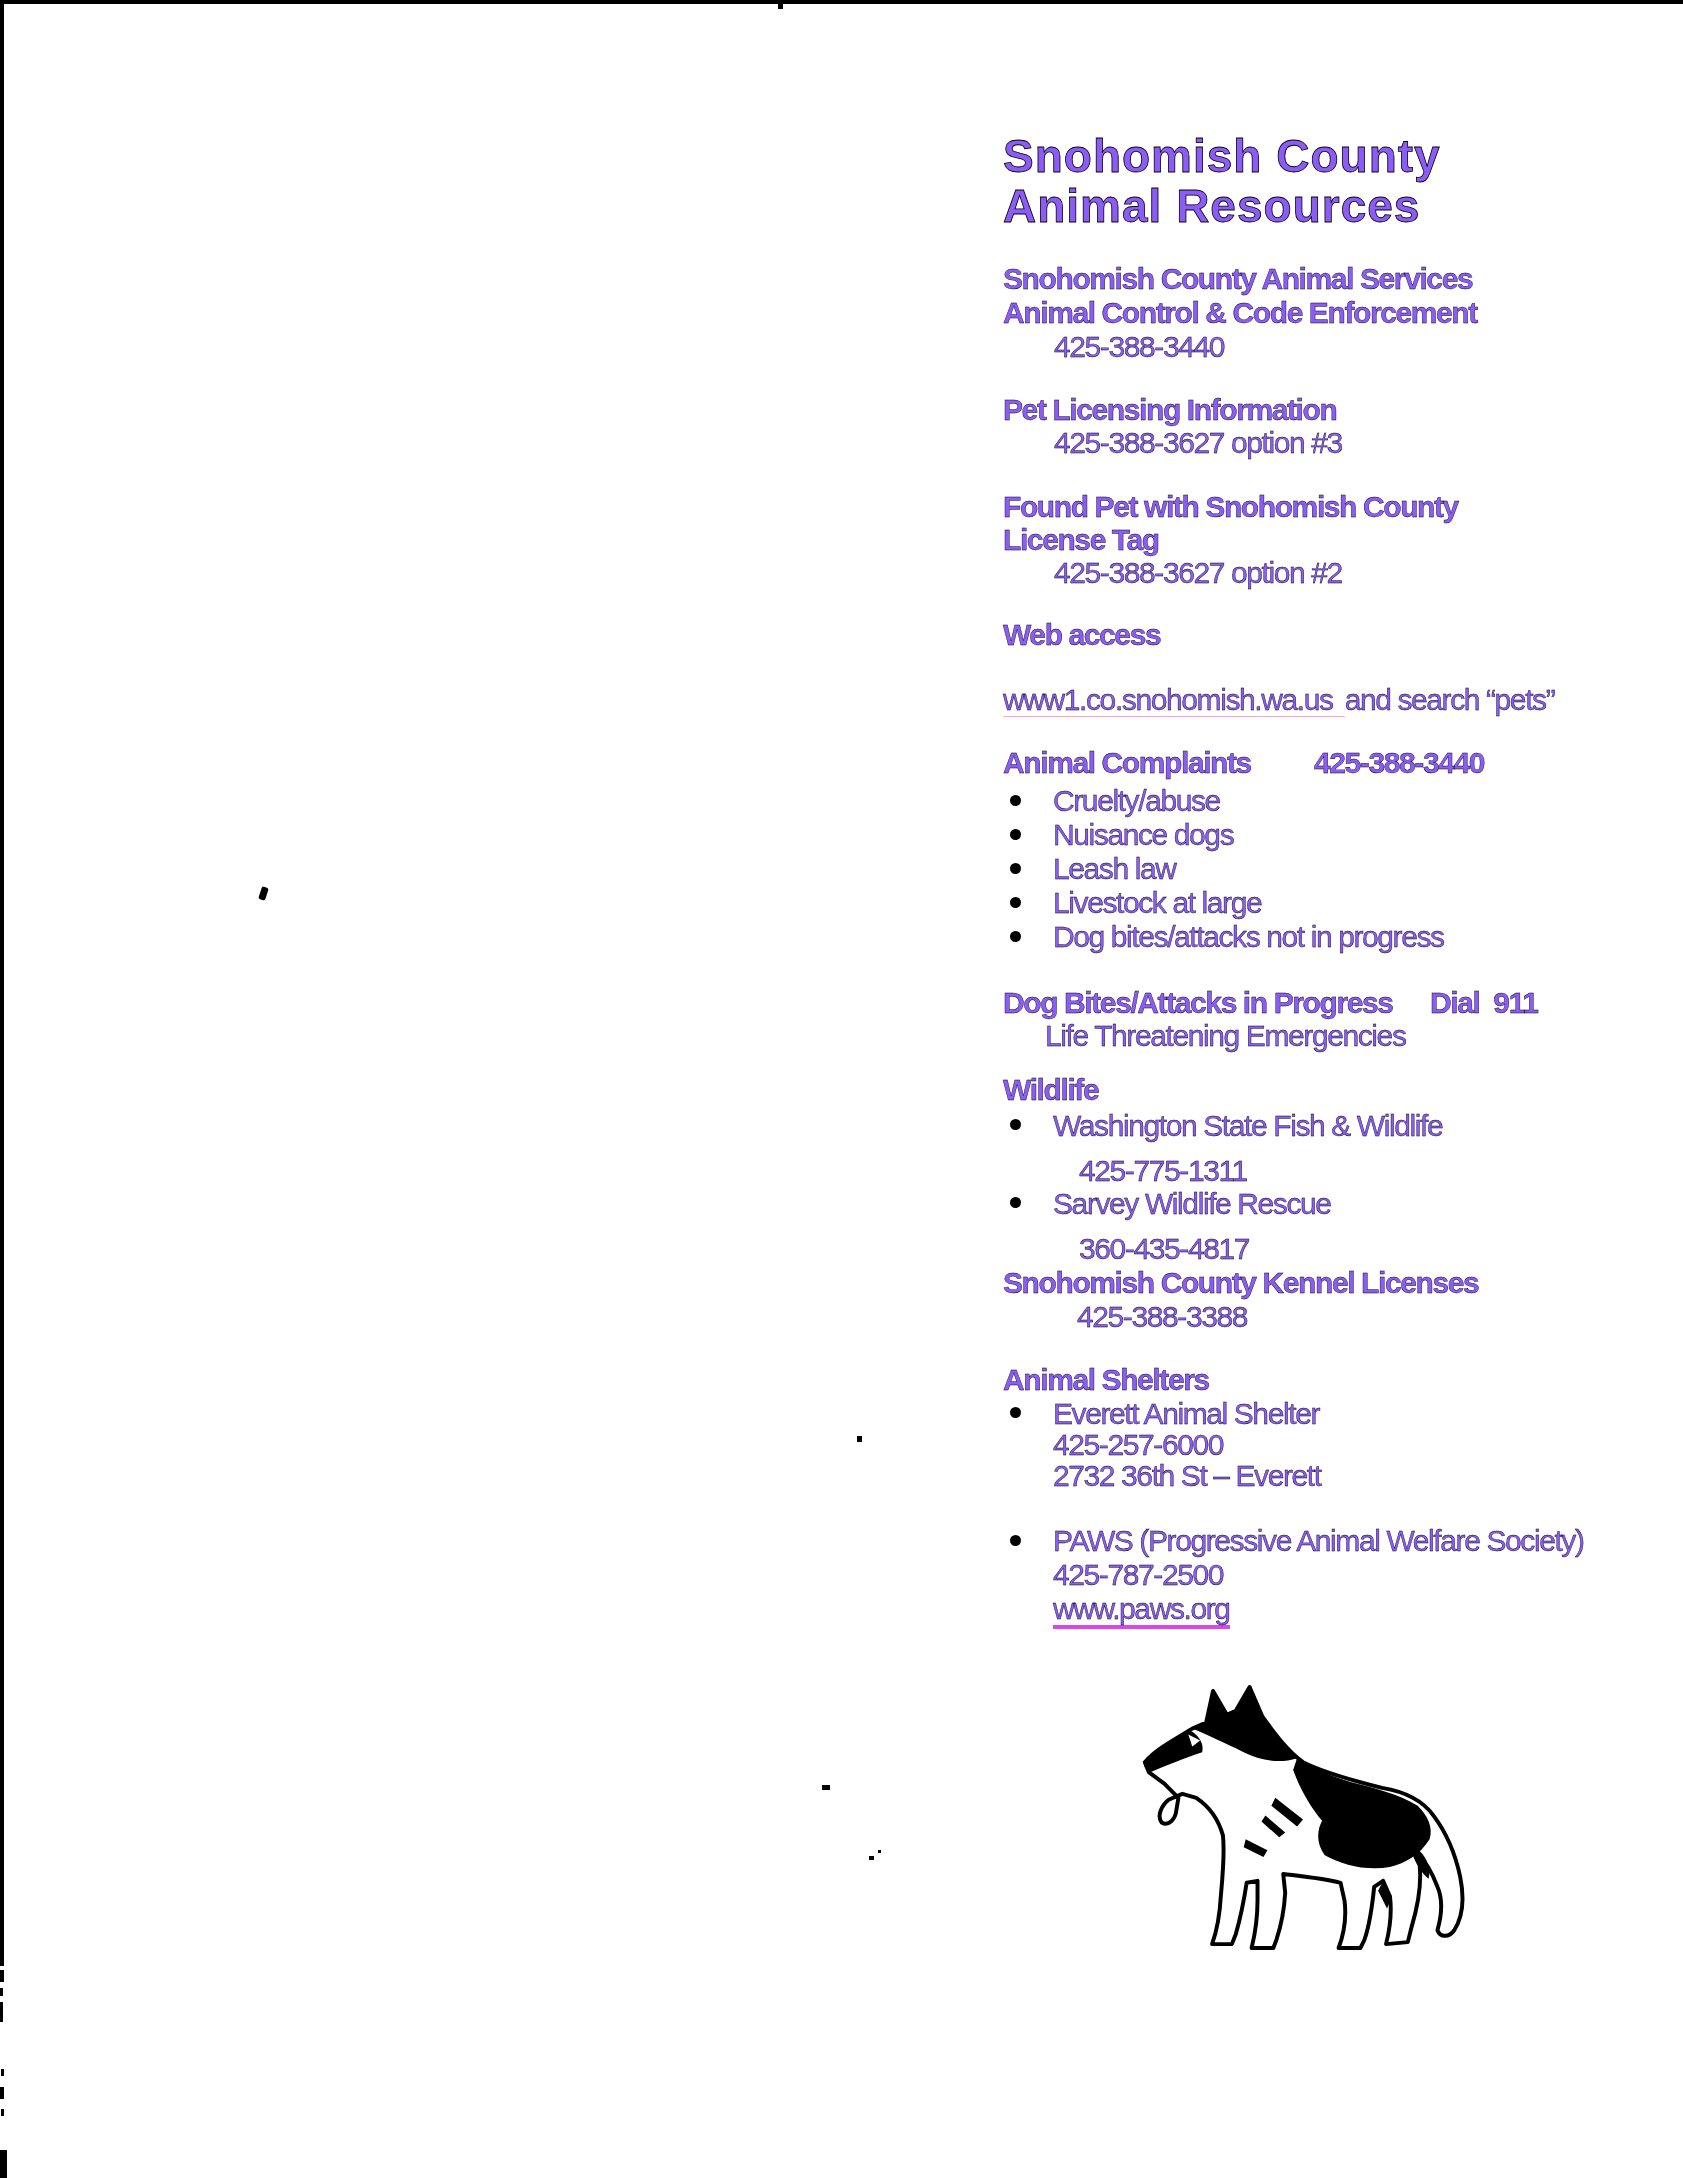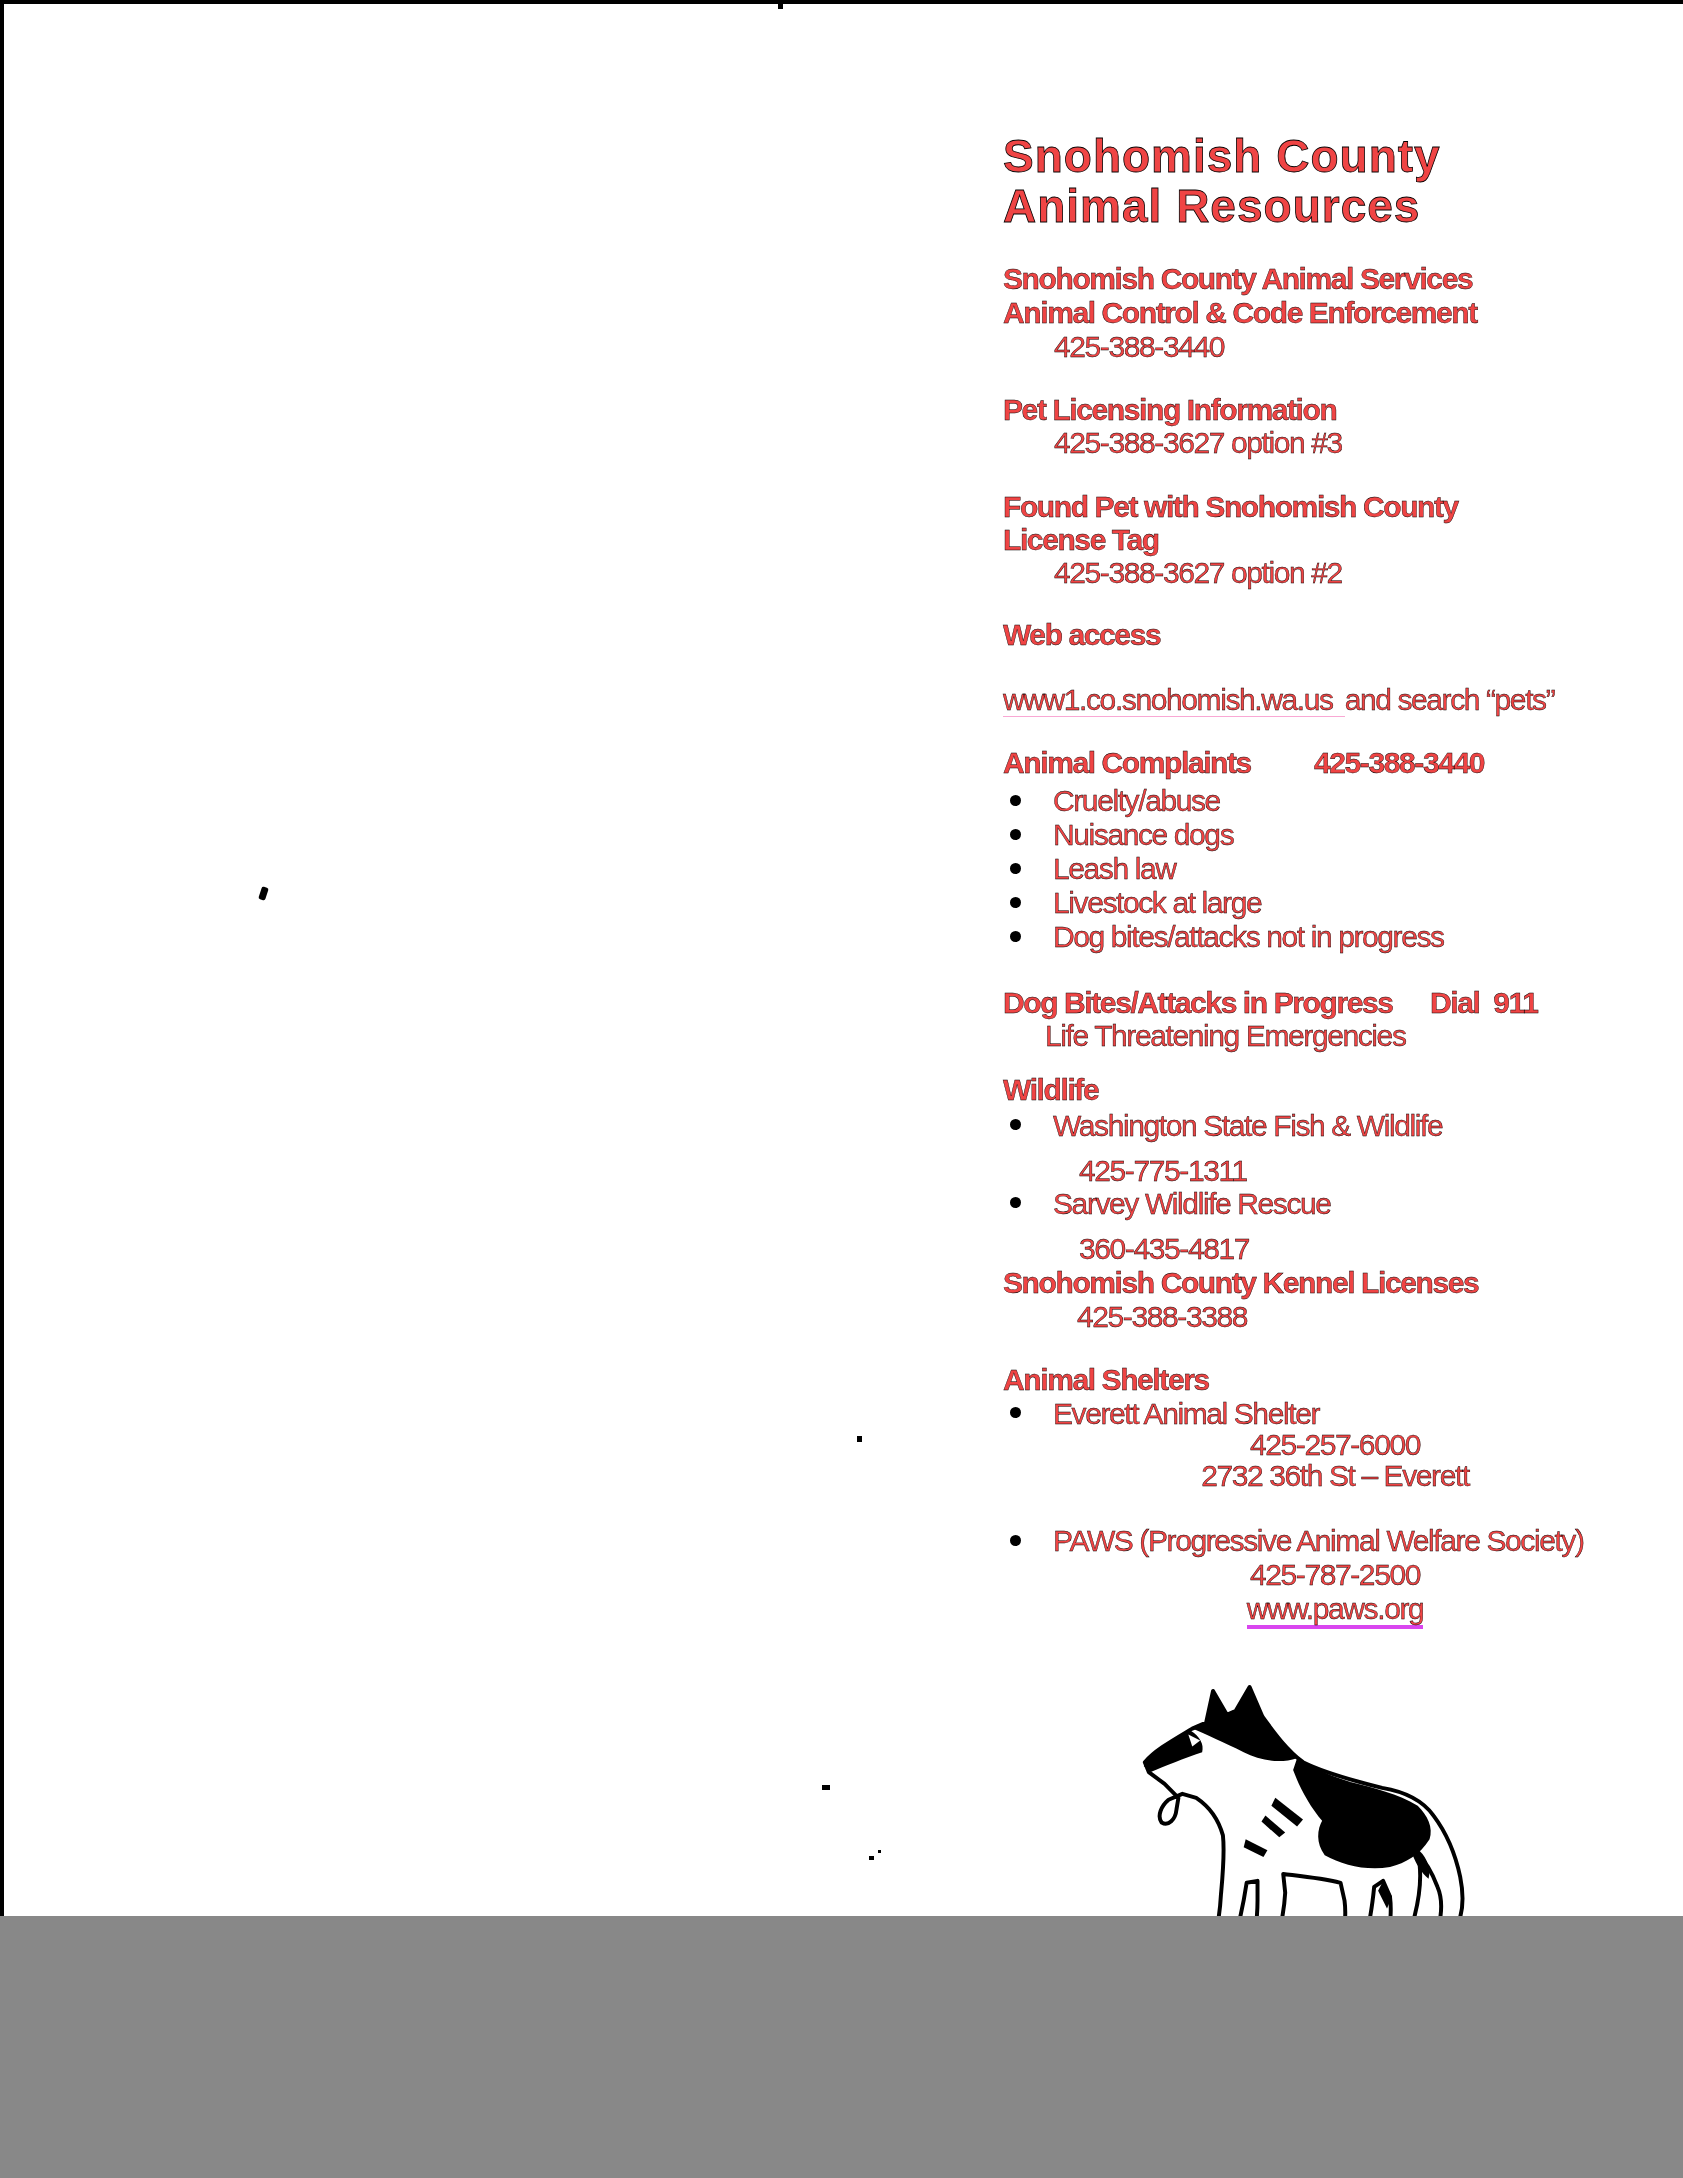--- a/index.html
+++ b/index.html
@@ -1,37 +1,37 @@
 <!DOCTYPE html>
 <html><head>
 <meta charset="utf-8">
 <style>
   html,body{margin:0;padding:0;background:#888;}
   #page{
     position:relative;
-    width:1683px;height:1916px;
+    width:1683px;height:2178px;
     background:#ffffff;
     overflow:hidden;
     font-family:"Liberation Sans","DejaVu Sans",sans-serif;
-    color:#ef4444;
+    color:#8b5cf6;
   }
   
   .edge-top{position:absolute;left:0;top:0;width:1683px;height:4px;background:#000;}
   .edge-left{position:absolute;left:0;top:0;width:4px;height:1966px;background:#000;}
   .noise{position:absolute;background:#000;}
   
   .doc{-webkit-text-stroke:0.4px #000;}
   .blk{position:absolute;left:1003px;width:614px;font-size:30px;line-height:34px;letter-spacing:-1.4px;}
   .b{font-weight:bold;}
   .title{font-size:46px;line-height:50px;font-weight:bold;letter-spacing:1px;-webkit-text-stroke:0.8px #000;}
   .ind1{padding-left:51px;}   
   .ind2{padding-left:42px;}   
   .ind3{padding-left:76px;margin-top:12px;}   
   .ind4{padding-left:74px;}   
-  .ind5{padding-left:50px;text-align:center;}   
+  .ind5{padding-left:50px;}   
   .li{position:relative;padding-left:50px;}
   .dot{position:absolute;left:7px;top:11px;width:11px;height:11px;border-radius:50%;background:#000;}
   .url{border-bottom:1px solid #f9a8d4;padding-right:12px;}
   .url2{border-bottom:4px solid #d946ef;}
   .phone-abs{position:absolute;left:311px;top:0;}
   .dial-abs{position:absolute;left:427px;top:0;word-spacing:7px;}
   .lh33{line-height:33px;}
   .lh31{line-height:31px;}
   .dogsvg{position:absolute;left:1129px;top:1681px;}
 </style>

